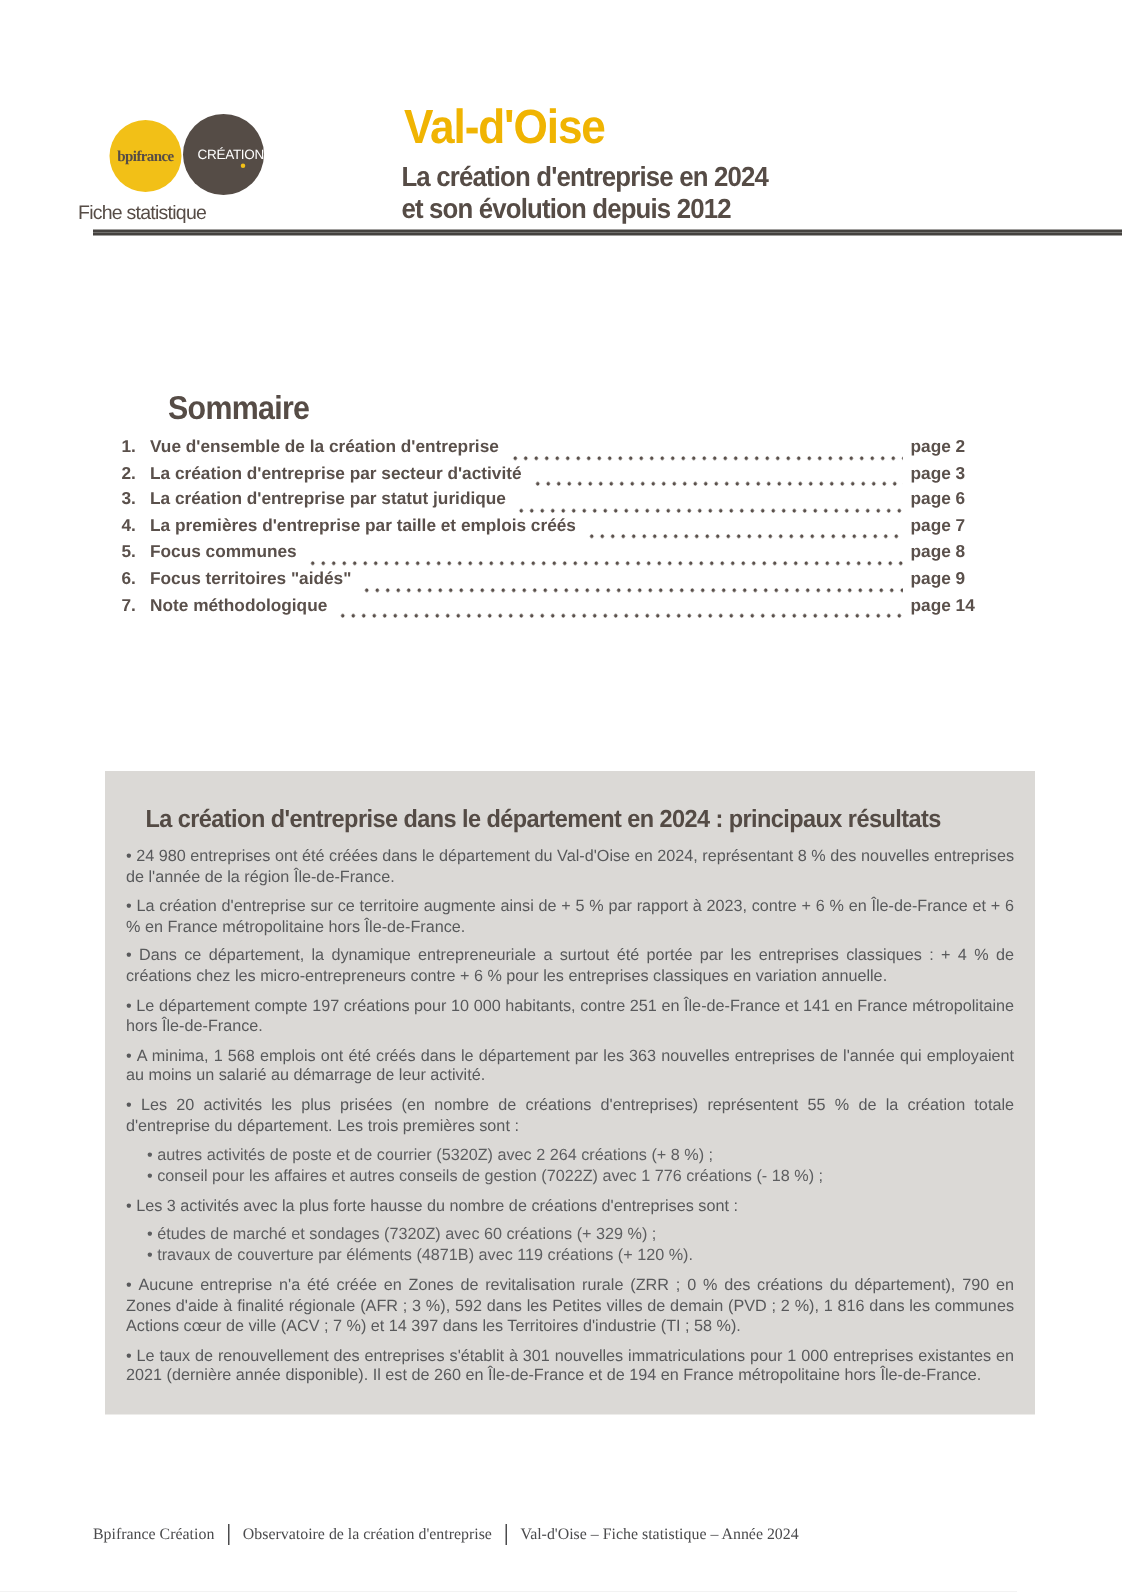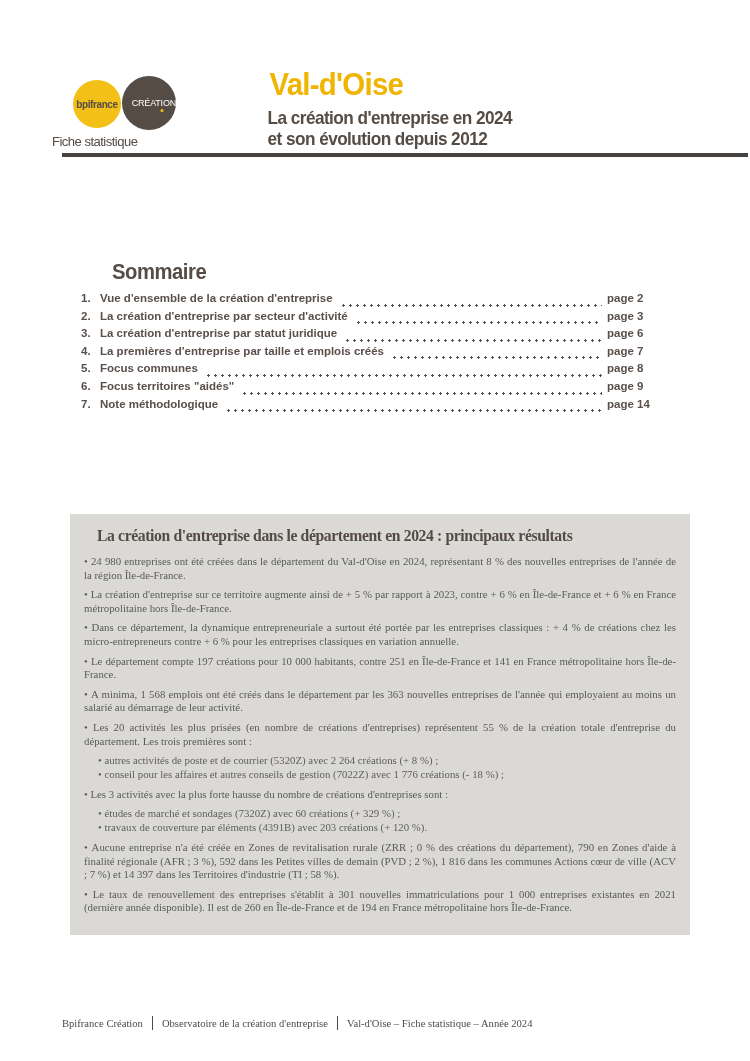--- a/index.html
+++ b/index.html
@@ -12,21 +12,21 @@
     font-family:"Liberation Sans", sans-serif;
     overflow:hidden;
   }
 
   
   .logo-group { position:absolute; left:70px; top:74px; width:140px; height:72px; }
   .logo-bpifrance {
     position:absolute; left:3px; top:6px; width:48px; height:48px;
     background:#f2c017; border-radius:50%;
     display:flex; align-items:center; justify-content:center;
-    color:#564c46; font-weight:bold; font-size:10px; letter-spacing:-0.4px;
+    color:#564c46; font-weight:bold; font-size:10px; letter-spacing:-0.4px;font-family:Liberation Serif, serif;
   }
   .logo-creation {
     position:absolute; left:52px; top:2px; width:54px; height:54px;
     background:#554c46; border-radius:50%;
     display:flex; align-items:center; justify-content:flex-end;
     color:#ffffff; font-weight:normal; font-size:9px; letter-spacing:-0.2px;
   }
   .logo-creation .i-dot { position:relative; display:inline-block; }
   .logo-creation .i-dot::after {
     content:""; position:absolute; left:50%; bottom:-4px; transform:translateX(-50%);
@@ -68,21 +68,21 @@
   .toc-dots {
     flex:1; height:3px; align-self:flex-end; margin:0 5px 3px 7px;
     background-image:radial-gradient(circle, #5a504b 1.1px, transparent 1.4px);
     background-size:7px 3px; background-repeat:repeat-x; background-position:left bottom;
   }
   .toc-page { width:52px; text-align:left; }
 
   
   .results-box {
     position:absolute; left:70px; top:514px; width:620px; min-height:421px;
-    background:#dbd9d6; padding:9px 14px 12px 14px;font-family:Liberation Serif, serif;
+    background:#dbd9d6; padding:20px 14px 12px 14px;
   }
   .results-box-title {
     margin:3px 0 9px 13px;
     font-size:16.5px; font-weight:bold; color:#544b45;
     letter-spacing:-0.4px; transform:scaleX(0.95); transform-origin:left center;
   }
   .bullet {
     margin:0 0 6px 0; font-size:10.8px; color:#58595b;
     line-height:13.6px; text-align:justify;
   }
@@ -182,21 +182,21 @@
 
     <p class="bullet">Les 20 activités les plus prisées (en nombre de créations d'entreprises) représentent 55 % de la création totale d'entreprise du département. Les trois premières sont :</p>
     <div class="sub-bullets">
       <p class="sub-bullet">autres activités de poste et de courrier (5320Z) avec 2 264 créations (+ 8 %) ;</p>
       <p class="sub-bullet">conseil pour les affaires et autres conseils de gestion (7022Z) avec 1 776 créations (- 18 %) ;</p>
     </div>
 
     <p class="bullet">Les 3 activités avec la plus forte hausse du nombre de créations d'entreprises sont :</p>
     <div class="sub-bullets">
       <p class="sub-bullet">études de marché et sondages (7320Z) avec 60 créations (+ 329 %) ;</p>
-      <p class="sub-bullet">travaux de couverture par éléments (4391B) avec 203 créations (+ 120 %).</p>
+      <p class="sub-bullet">travaux de couverture par éléments (4871B) avec 119 créations (+ 120 %).</p>
     </div>
 
     <p class="bullet">Aucune entreprise n'a été créée en Zones de revitalisation rurale (ZRR ; 0 % des créations du département), 790 en Zones d'aide à finalité régionale (AFR ; 3 %), 592 dans les Petites villes de demain (PVD ; 2 %), 1 816 dans les communes Actions cœur de ville (ACV ; 7 %) et 14 397 dans les Territoires d'industrie (TI ; 58 %).</p>
     <p class="bullet">Le taux de renouvellement des entreprises s'établit à 301 nouvelles immatriculations pour 1 000 entreprises existantes en 2021 (dernière année disponible). Il est de 260 en Île-de-France et de 194 en France métropolitaine hors Île-de-France.</p>
   </div>
 
   <div class="footer">
     <span>Bpifrance Création</span>
     <span class="footer-sep"></span>
     <span>Observatoire de la création d'entreprise</span>

